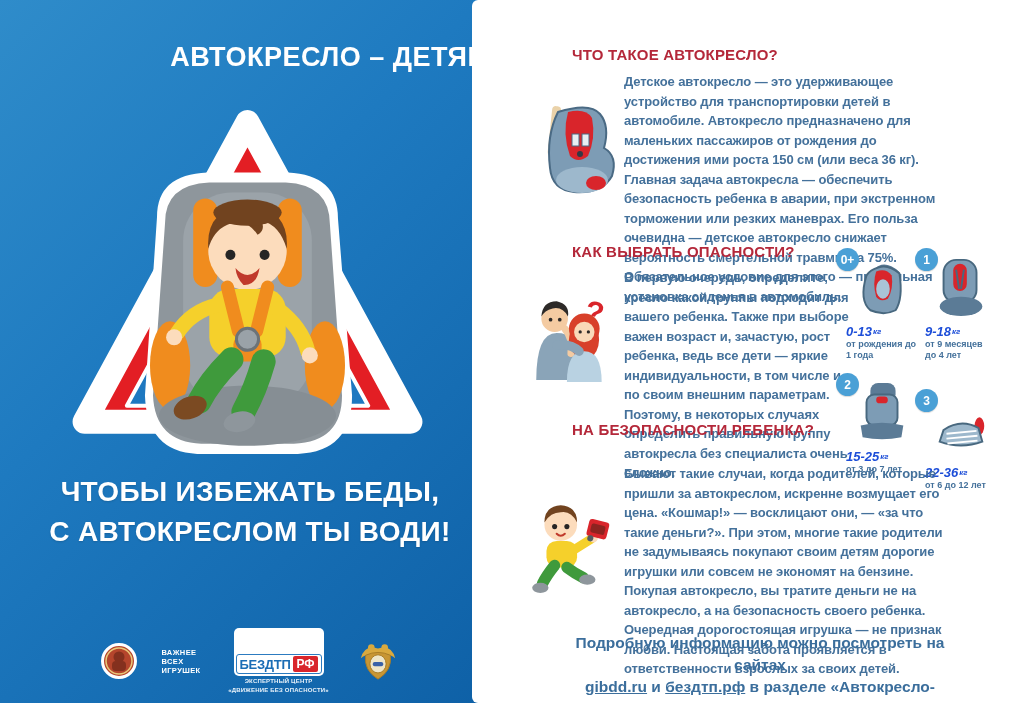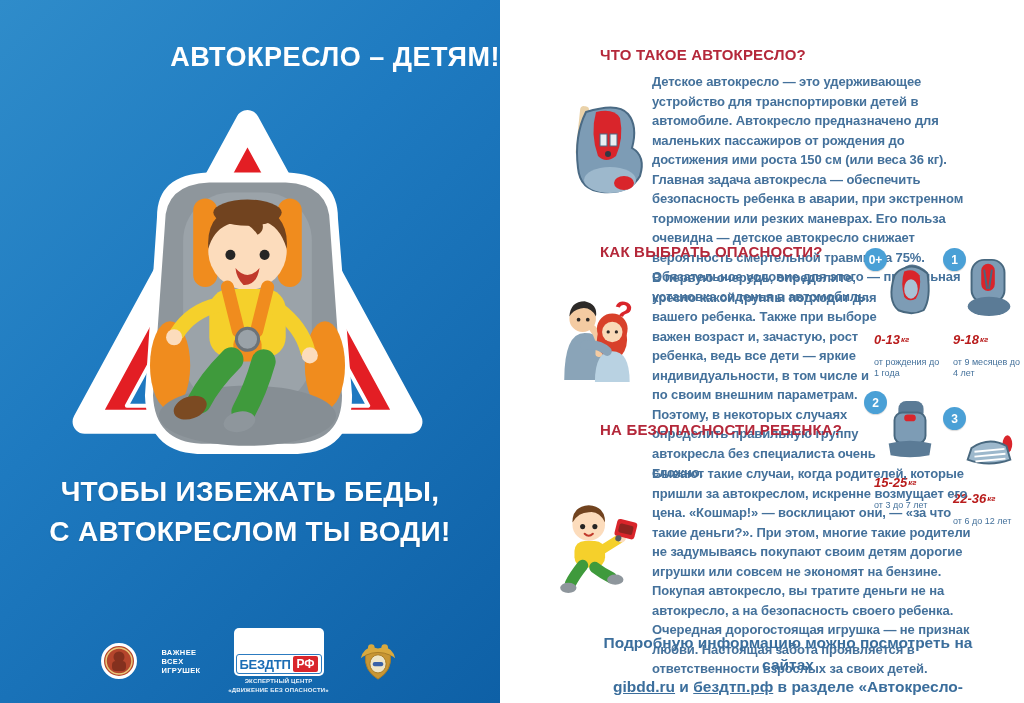--- a/index.html
+++ b/index.html
@@ -23,39 +23,39 @@
   .logoB { width:104px; text-align:center; }
   .logoB-badge { display:inline-block; background:#ffffff; border-radius:5px; padding:2px; }
   .logoB-inner { display:flex; align-items:center; border:1.5px solid #2c7bc0; border-radius:3px; padding:1px 3px;margin-top:24px; }
   .logoB-name { color:#1b6db5; font-size:13px; font-weight:bold; letter-spacing:-0.3px; }
   .logoB-rf { background:#d9252b; color:#ffffff; font-size:12px; font-weight:bold;
               padding:1px 3px; border-radius:2px; margin-left:3px; }
   .logoB-sub { color:#e8f2fa; font-size:6px; font-weight:bold; line-height:8px; margin-top:1px; letter-spacing:0.2px; }
   .logoB-sub:first-of-type { margin-top:4px; }
 
   
-  .info { position:absolute; left:500px; top:0; width:524px; height:703px; background:#ffffff;border-radius:6px; }
+  .info { position:absolute; left:472px; top:0; width:524px; height:703px; background:#ffffff;border-radius:6px; }
   .sec-h { position:absolute; color:#b4283a; font-size:15px; font-weight:bold; letter-spacing:0.2px; }
   .para { position:absolute; color:#44719b; font-size:13px; font-weight:bold; line-height:19.5px;
           letter-spacing:-0.1px; text-align:left; }
   .icon-seat1 { position:absolute; left:62px; top:100px; width:92px; height:98px; }
   .icon-parents { position:absolute; left:54px; top:288px; width:90px; height:94px; }
   .icon-boy { position:absolute; left:56px; top:498px; width:90px; height:98px; }
 
   .groups { position:absolute; left:366px; top:250px; width:158px; display:grid;
             grid-template-columns:79px 79px; row-gap:14px; }
   .group { position:relative; padding:6px 0 0 8px; }
   .group.low { margin-top:16px; }
   .gbadge { position:absolute; left:-2px; top:-2px; width:23px; height:23px; border-radius:50%;
             background:#4aa0d6; color:#ffffff; font-size:12px; font-weight:bold;
             display:flex; align-items:center; justify-content:center; box-shadow:0 1px 1px rgba(0,0,0,0.15); }
   .gseat { width:56px; height:62px; margin-left:8px; }
-  .gw { color:#b91c1c; font-size:13px; font-weight:bold; font-style:italic; margin-top:10px; }
+  .gw { color:#1d4ed8; font-size:13px; font-weight:bold; font-style:italic; margin-top:2px; }
   .gwu { font-size:8px; vertical-align:2px; margin-left:1px; }
-  .gage { color:#44719b; font-size:9px; font-weight:normal; line-height:11px; margin-top:10px; }
+  .gage { color:#44719b; font-size:9px; font-weight:bold; line-height:11px; margin-top:0; }
 
   .footer { position:absolute; left:88px; top:632px; width:400px; text-align:center;
             color:#3b6e9c; font-size:15.5px; font-weight:bold; line-height:22px; }
   .footer a { color:#3b6e9c; text-decoration:underline; cursor:pointer; }
 </style>
 </head>
 <body>
 
 <div class="page">
 

